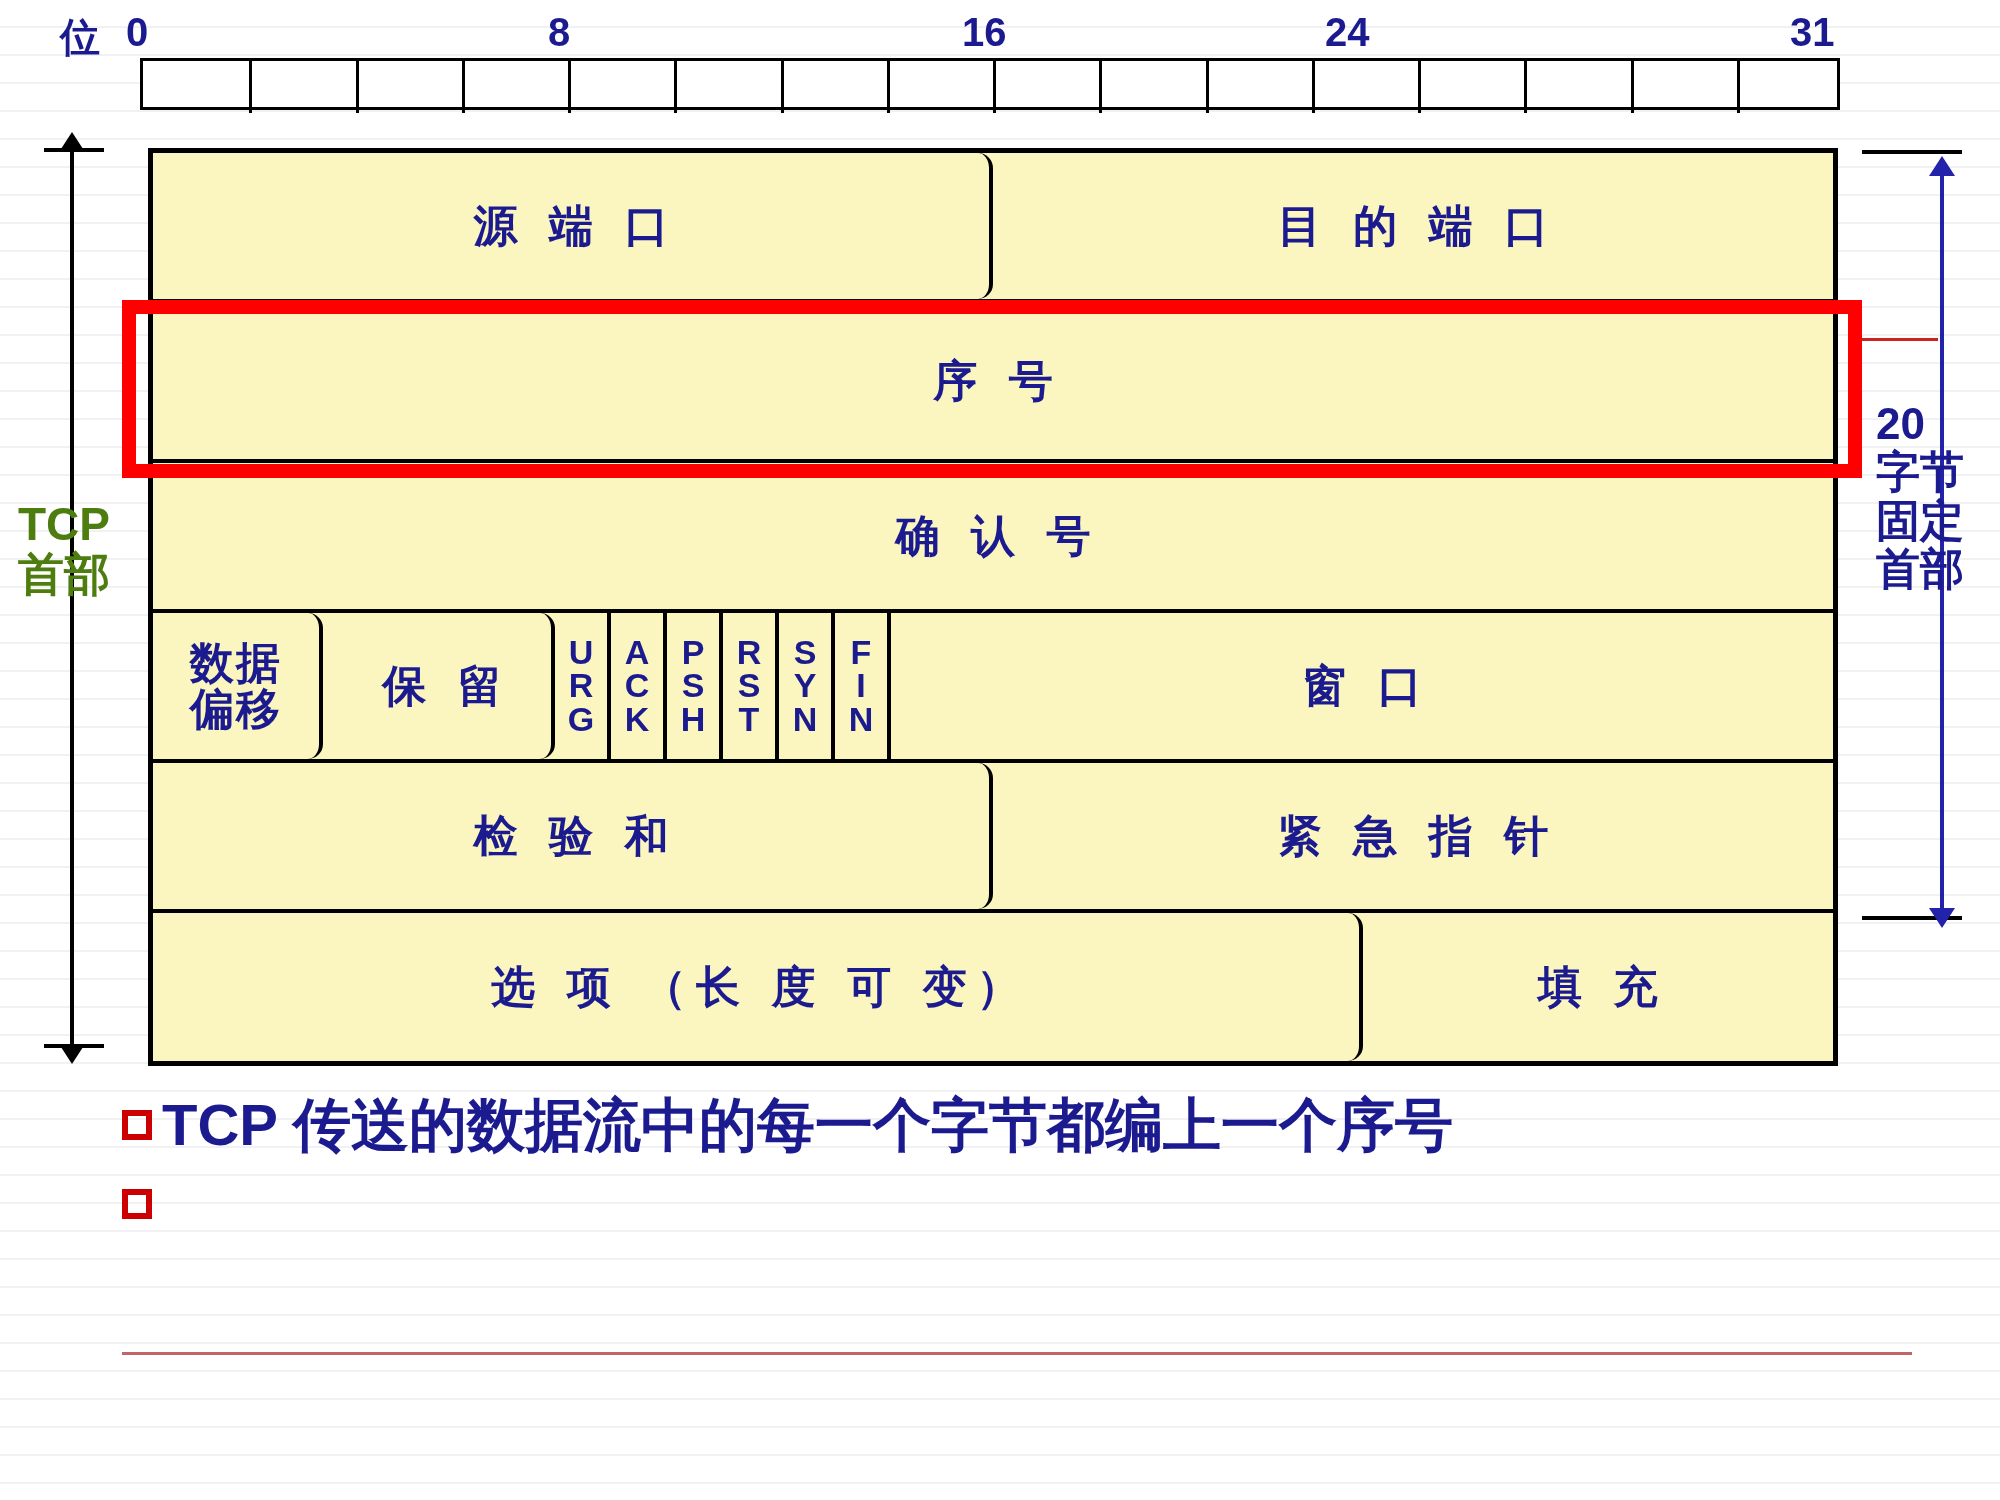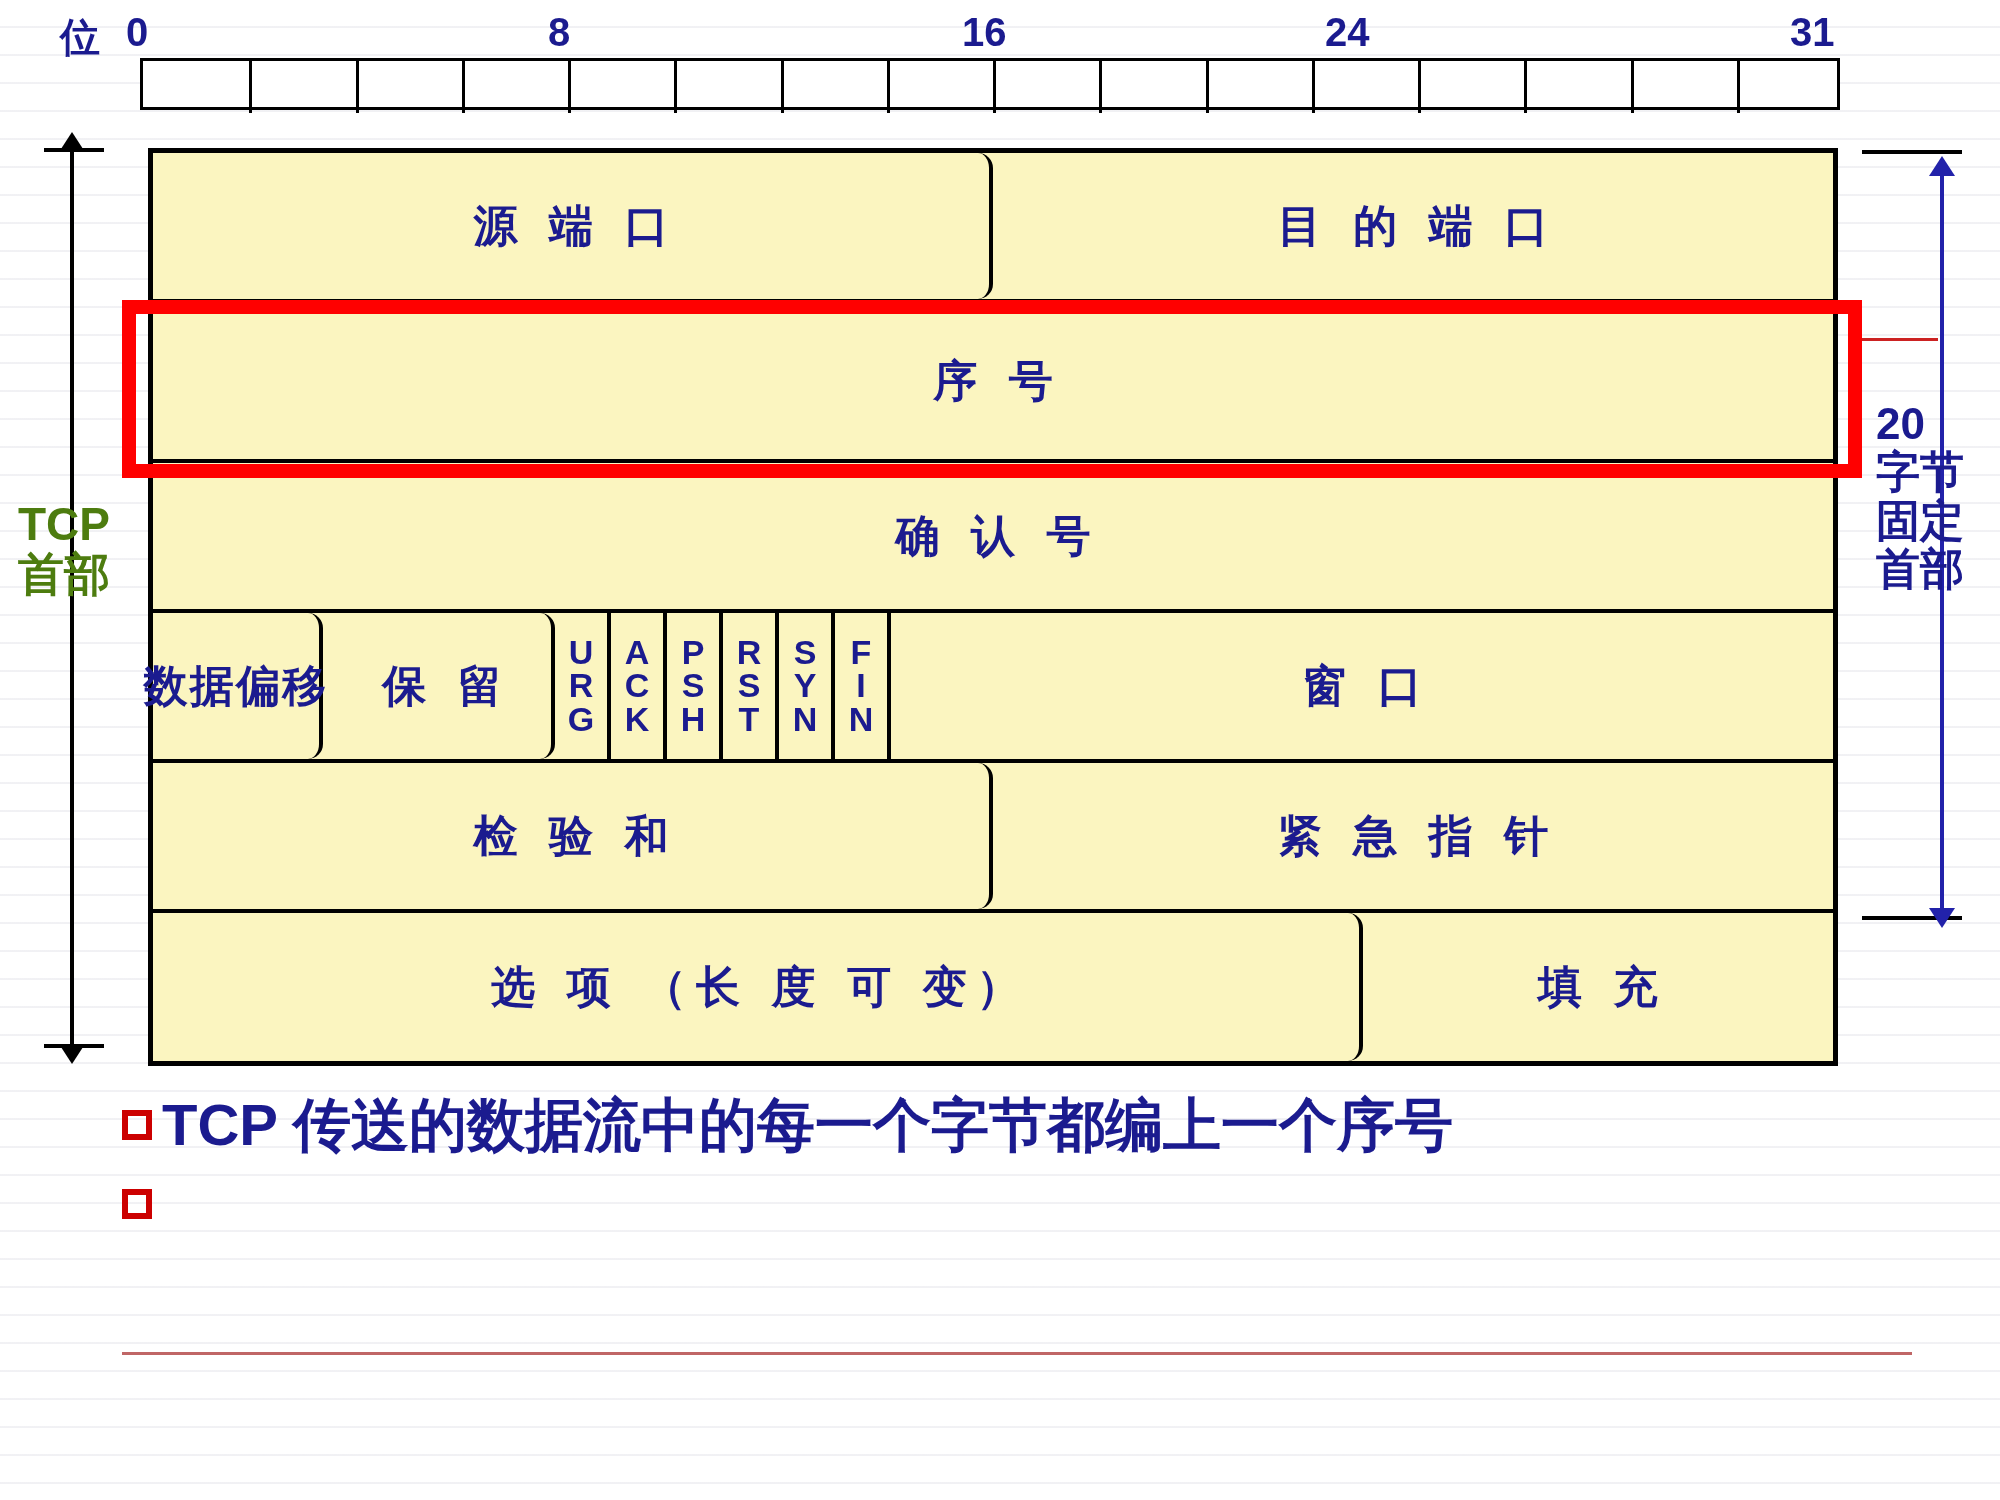--- a/index.html
+++ b/index.html
@@ -93,21 +93,21 @@
   .vline { border-right: 4px solid #000; border-radius: 15px; }
 
   .r1 { height: 150px; }
   .r2 { height: 160px; }
   .r3 { height: 150px; }
   .r4 { height: 150px; }
   .r5 { height: 150px; }
   .r6 { height: 148px; }
 
   .cell.two-line {
-    flex-direction: row;
+    flex-direction: column;
     line-height: 1.05;
     letter-spacing: 0.05em;
     text-indent: 0;
   }
 
   
   .flag {
     width: 56px;
     box-sizing: border-box;
     border-right: 4px solid #000;

